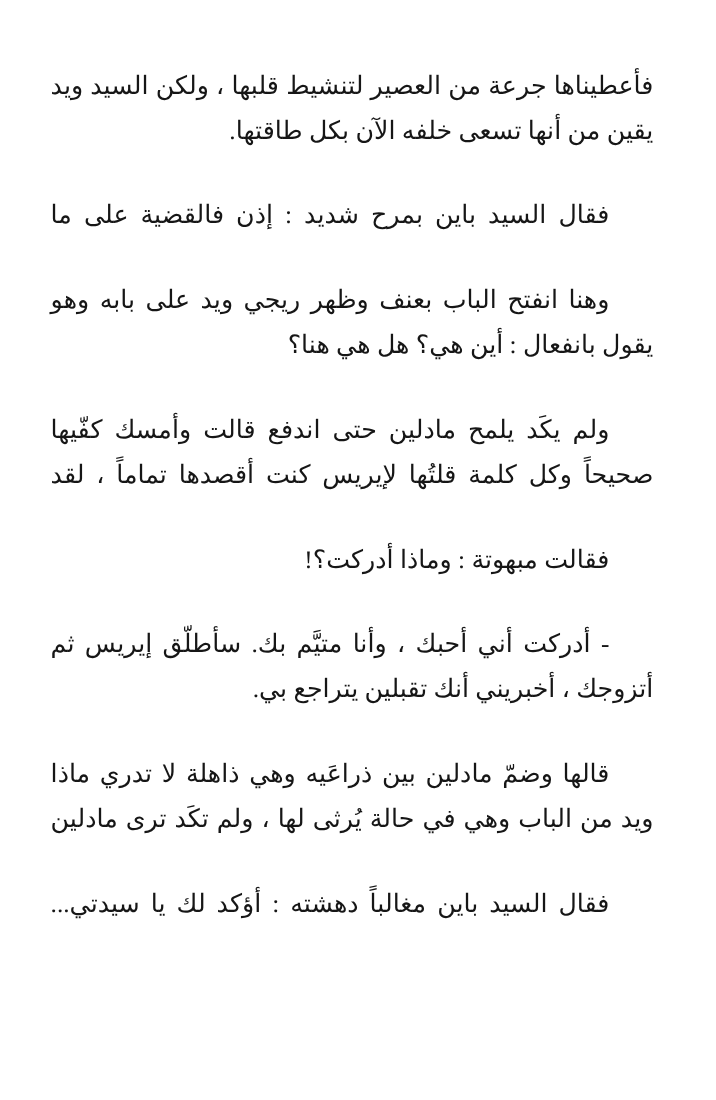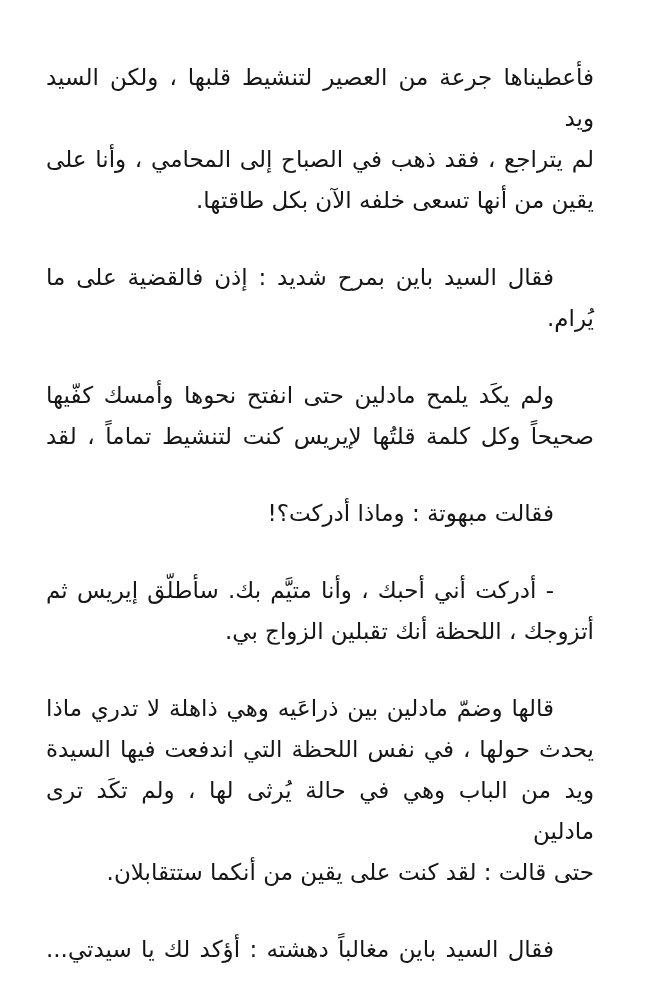--- a/index.html
+++ b/index.html
@@ -29,57 +29,58 @@
   }
   .para {
     margin: 0 0 12px 0;
     padding: 0;
   }
   .line {
     line-height: 41px;
     text-align: justify;
     text-align-last: justify;
     white-space: normal;
+    font-family: Liberation Serif, serif;
   }
   .line.last {
     text-align-last: right;
   }
   .para.indent .line.first {
     padding-right: 40px;
     margin-top: 36px;
   }
 </style>
 </head>
 <body>
 
 <div class="page">
   <main class="text-block">
       <div class="para">
         <div class="line first">فأعطيناها جرعة من العصير لتنشيط قلبها ، ولكن السيد ويد</div>
-        <div class="line">لم يتراجع ، فقد ذهب في الصباح إلى المحامي ، وأنا على</div>
         <div class="line last">يقين من أنها تسعى خلفه الآن بكل طاقتها.</div>
       </div>
       <div class="para indent">
         <div class="line first">فقال السيد باين بمرح شديد : إذن فالقضية على ما</div>
-        <div class="line last">يُرام.</div>
       </div>
       <div class="para indent">
-        <div class="line first">ولم يكَد يلمح مادلين حتى انفتح نحوها وأمسك كفّيها</div>
-        <div class="line">صحيحاً وكل كلمة قلتُها لإيريس كنت لتنشيط تماماً ، لقد</div>
+        <div class="line first">وهنا انفتح الباب بعنف وظهر ريجي ويد على بابه وهو</div>
+        <div class="line last">يقول بانفعال : أين هي؟ هل هي هنا؟</div>
+      </div>
+      <div class="para indent">
+        <div class="line first">ولم يكَد يلمح مادلين حتى اندفع قالت وأمسك كفّيها</div>
+        <div class="line">صحيحاً وكل كلمة قلتُها لإيريس كنت أقصدها تماماً ، لقد</div>
       </div>
       <div class="para indent">
         <div class="line first last">فقالت مبهوتة : وماذا أدركت؟!</div>
       </div>
       <div class="para indent">
         <div class="line first">- أدركت أني أحبك ، وأنا متيَّم بك. سأطلّق إيريس ثم</div>
-        <div class="line last">أتزوجك ، اللحظة أنك تقبلين الزواج بي.</div>
+        <div class="line last">أتزوجك ، أخبريني أنك تقبلين يتراجع بي.</div>
       </div>
       <div class="para indent">
         <div class="line first">قالها وضمّ مادلين بين ذراعَيه وهي ذاهلة لا تدري ماذا</div>
-        <div class="line">يحدث حولها ، في نفس اللحظة التي اندفعت فيها السيدة</div>
         <div class="line">ويد من الباب وهي في حالة يُرثى لها ، ولم تكَد ترى مادلين</div>
-        <div class="line last">حتى قالت : لقد كنت على يقين من أنكما ستتقابلان.</div>
       </div>
       <div class="para indent">
         <div class="line first">فقال السيد باين مغالباً دهشته : أؤكد لك يا سيدتي...</div>
       </div>
     </main>
 </div>
 
 </body></html>

